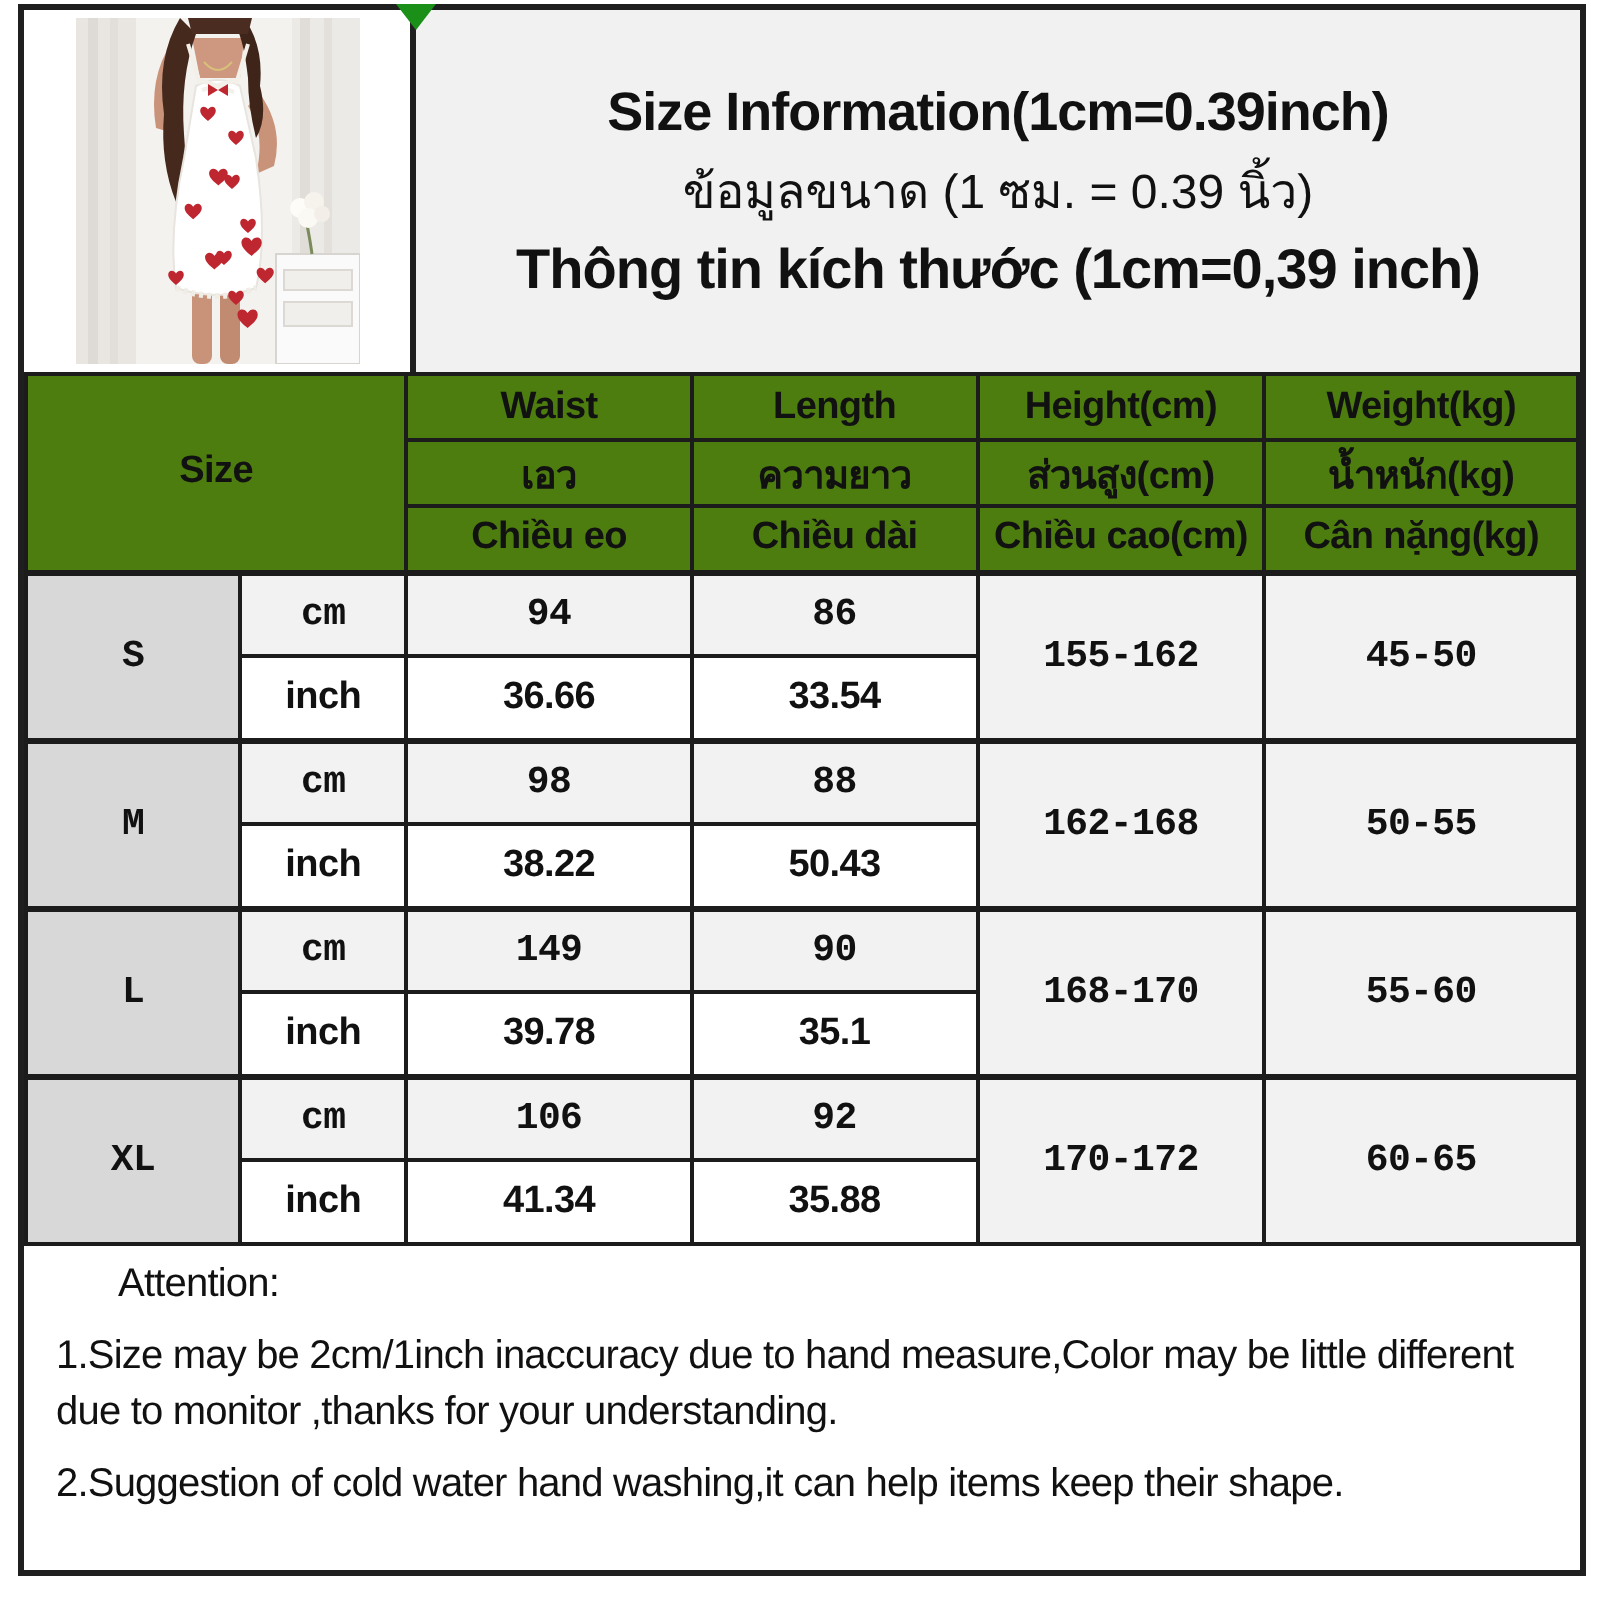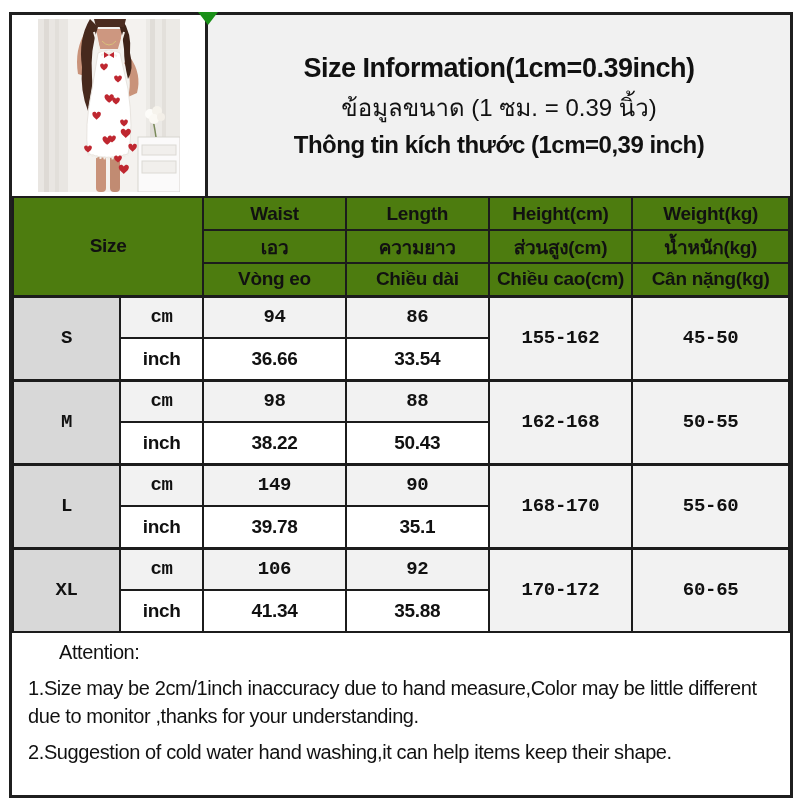--- a/index.html
+++ b/index.html
@@ -1,31 +1,31 @@
 <!DOCTYPE html>
 <html><head>
 <meta charset="utf-8">
 <style>
   * { margin:0; padding:0; box-sizing:border-box; }
   html,body { width:800px; height:800px; background:#ffffff;
               font-family:"Liberation Sans", sans-serif; color:#111; }
   .page { position:relative; width:800px; height:800px; background:#fff; }
-  .frame { position:absolute; left:9px; top:12px; width:784px; height:786px;
+  .frame { position:absolute; left:9px; top:2px; width:784px; height:786px;
            border:3px solid #1f1f1f; background:#fff; display:flex; flex-direction:column; }
 
   
   .top { display:flex; height:181px; flex:0 0 auto; }
   .photo-cell { width:196px; background:#fff; border-right:3px solid #1f1f1f;
                 display:flex; align-items:center; justify-content:center; position:relative; }
   .photo-cell svg.product { width:142px; height:173px; display:block; }
   .title-cell { flex:1; background:#f1f1f1; display:flex; flex-direction:column;
                 align-items:center; justify-content:center; gap:4px; position:relative; }
   .title-en { font-size:27px; font-weight:700; letter-spacing:-0.5px; }
   .title-th { font-size:24px; font-weight:400; }
-  .title-vi { font-size:24px; font-weight:700; letter-spacing:-0.5px; }
+  .title-vi { font-size:28px; font-weight:700; letter-spacing:-0.5px; }
   .corner-flag { position:absolute; left:-12px; top:-3px; width:24px; height:13px; }
 
   
   table.size-table { width:100%; border-collapse:collapse; table-layout:fixed; flex:0 0 auto; }
   table.size-table td, table.size-table th { border:2px solid #1c1c1c; text-align:center;
     vertical-align:middle; font-size:19px; font-weight:700; letter-spacing:-0.3px; padding:0; }
   tr.hdr { height:33px; }
   tr.hdr td, tr.hdr th { background:#4d7c0f; }
   th.size-span { font-size:40px; font-weight:700; background:#d8d8d8; letter-spacing:0; }
   tr.body-row { height:42px; }
@@ -138,21 +138,21 @@
         <td>Height(cm)</td>
         <td>Weight(kg)</td>
       </tr>
       <tr class="hdr">
         <td>เอว</td>
         <td>ความยาว</td>
         <td>ส่วนสูง(cm)</td>
         <td>น้ำหนัก(kg)</td>
       </tr>
       <tr class="hdr hdr-last">
-        <td>Vòng eo</td>
+        <td>Chiều eo</td>
         <td>Chiều dài</td>
         <td>Chiều cao(cm)</td>
         <td>Cân nặng(kg)</td>
       </tr>
 
       <tr class="body-row group-start">
         <td class="size-label" rowspan="2">S</td>
         <td class="shade">cm</td>
         <td class="shade">94</td>
         <td class="shade">86</td>

